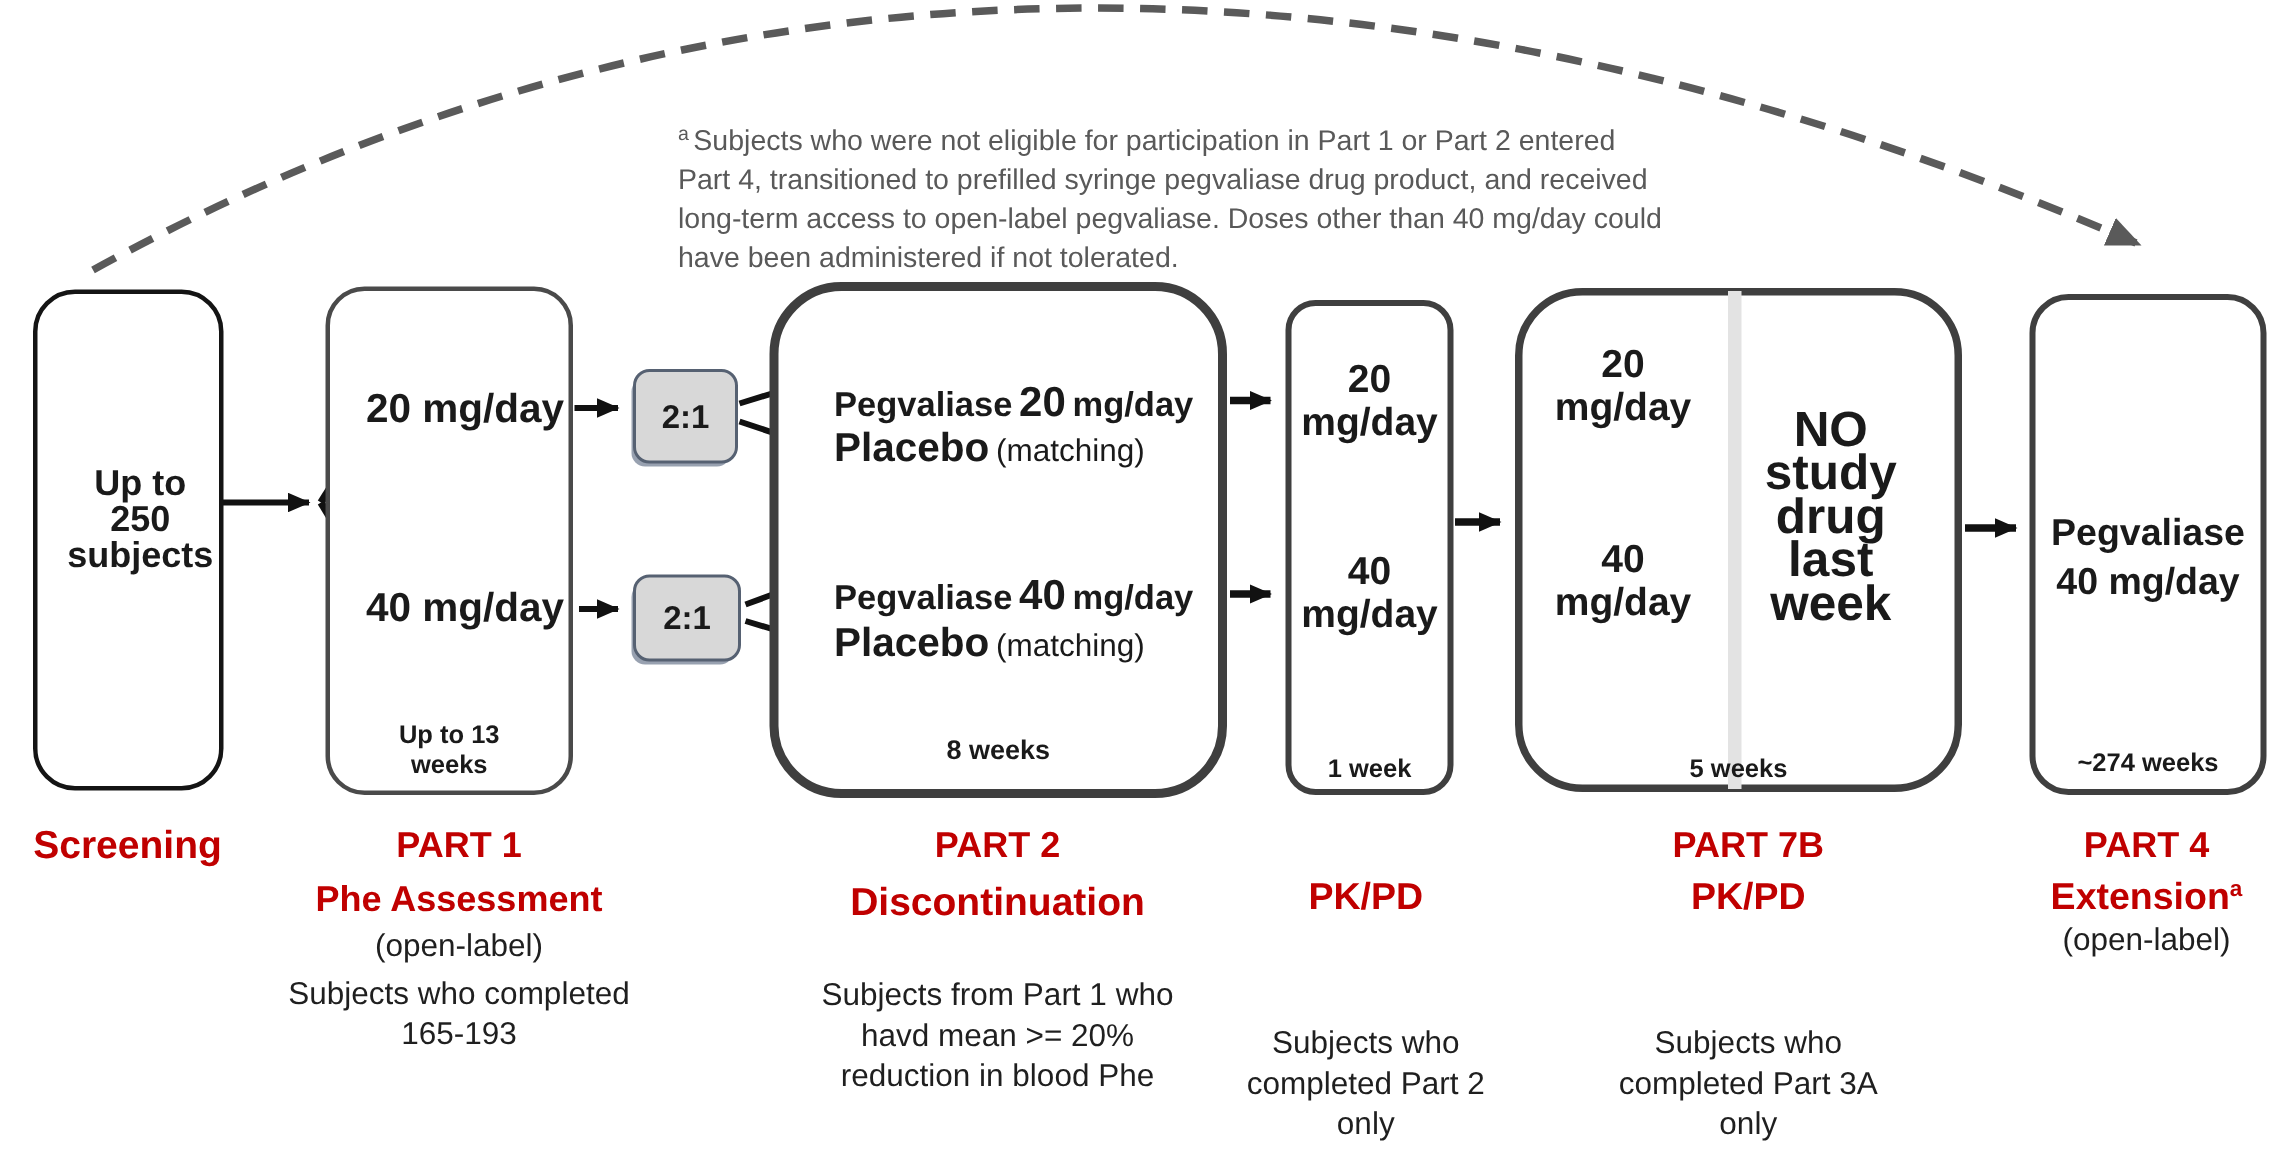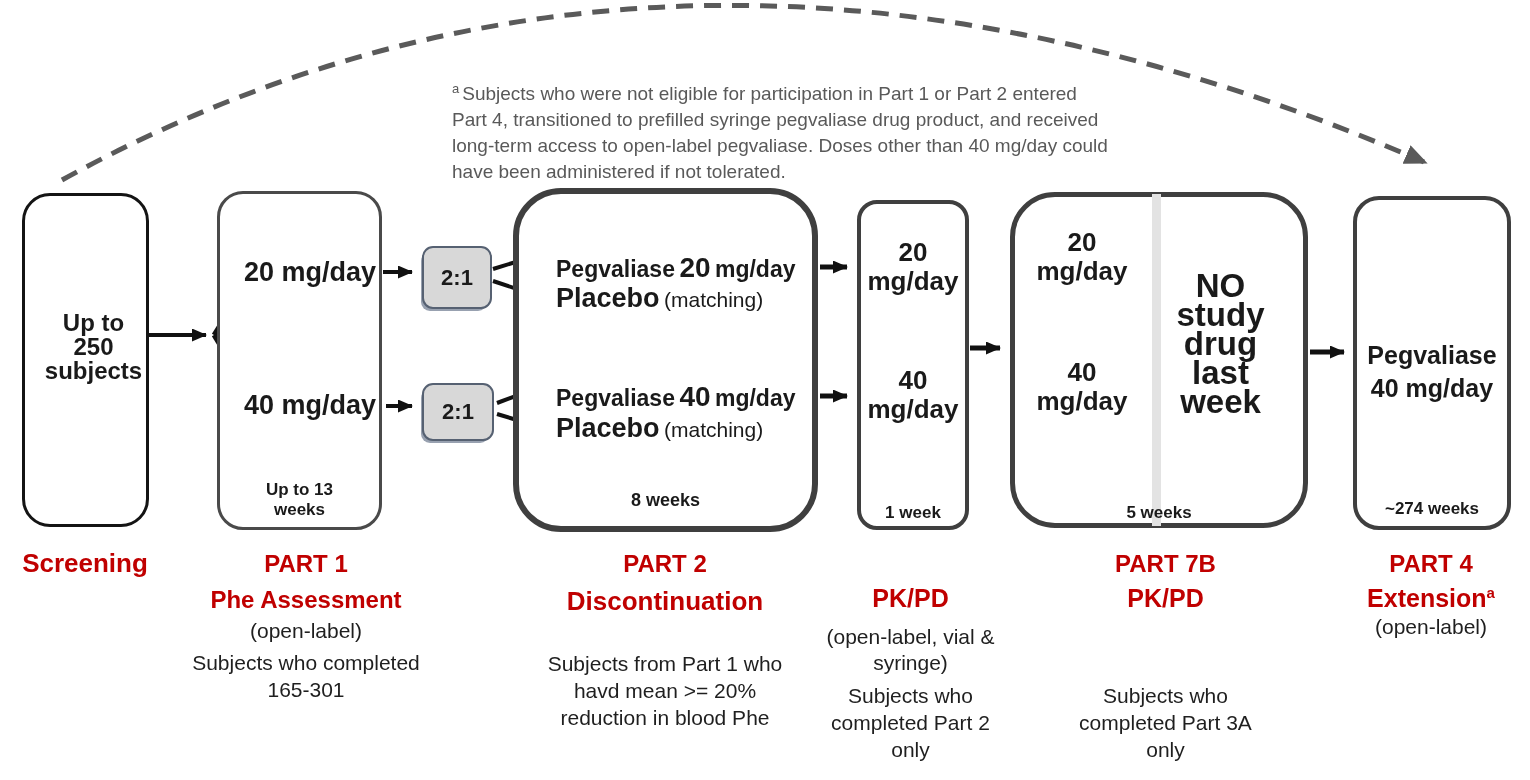--- a/index.html
+++ b/index.html
@@ -81,21 +81,21 @@
 
   <div class="box" style="left:217px; top:191px; width:165px; height:339px; border-width:3px; border-color:#4a4a4a; border-radius:26px;"></div>
   <div class="t center boxtext" style="left:230px; top:257px; width:160px; font-size:27px; line-height:30px;">20 mg/day</div>
   <div class="t center boxtext" style="left:230px; top:390px; width:160px; font-size:27px; line-height:30px;">40 mg/day</div>
   <div class="t center duration pre" style="left:217px; top:480px; width:165px; line-height:20px;">Up to 13
 weeks</div>
   <div class="t center part-label" style="left:186px; top:550px; width:240px;">PART 1</div>
   <div class="t center part-title" style="left:186px; top:586px; width:240px; font-size:24px;">Phe Assessment</div>
   <div class="t center part-design" style="left:186px; top:618px; width:240px;">(open-label)</div>
   <div class="t center part-desc pre" style="left:166px; top:649px; width:280px;">Subjects who completed
-165-301</div>
+165-193</div>
 
   <div class="ratio-box" style="left:422px; top:246px; width:70px; height:63px;">
     <span>2:1</span>
   </div>
   <div class="ratio-box" style="left:422px; top:383px; width:72px; height:58px;">
     <span>2:1</span>
   </div>
 
   <div class="box" style="left:513px; top:188px; width:305px; height:344px; border-width:6px; border-radius:48px;"></div>
   <div class="arm" style="top:251px; line-height:34px;">
@@ -123,22 +123,20 @@
 havd mean &gt;= 20%
 reduction in blood Phe</div>
 
   <div class="box" style="left:857px; top:200px; width:112px; height:330px; border-width:4px; border-radius:20px;"></div>
   <div class="t center boxtext pre" style="left:857px; top:238px; width:112px; font-size:26px; line-height:29px;">20
 mg/day</div>
   <div class="t center boxtext pre" style="left:857px; top:366px; width:112px; font-size:26px; line-height:29px;">40
 mg/day</div>
   <div class="t center duration" style="left:857px; top:503px; width:112px;">1 week</div>
   <div class="t center part-title" style="left:808px; top:584px; width:205px;">PK/PD</div>
-  <div class="t center part-design pre" style="left:798px; top:624px; width:225px;">(open-label, vial &amp;
-syringe)</div>
   <div class="t center part-desc pre" style="left:808px; top:682px; width:205px;">Subjects who
 completed Part 2
 only</div>
 
   <div class="box" style="left:1010px; top:192px; width:298px; height:336px; border-width:5px; border-radius:45px;"></div>
   <div class="divider" style="left:1152px; top:194px; width:9px; height:332px;"></div>
   <div class="t center boxtext pre" style="left:1012px; top:228px; width:140px; font-size:26px; line-height:29px;">20
 mg/day</div>
   <div class="t center boxtext pre" style="left:1012px; top:358px; width:140px; font-size:26px; line-height:29px;">40
 mg/day</div>

